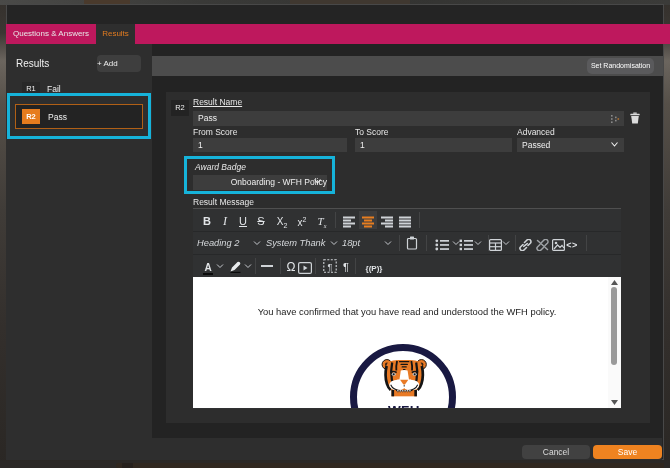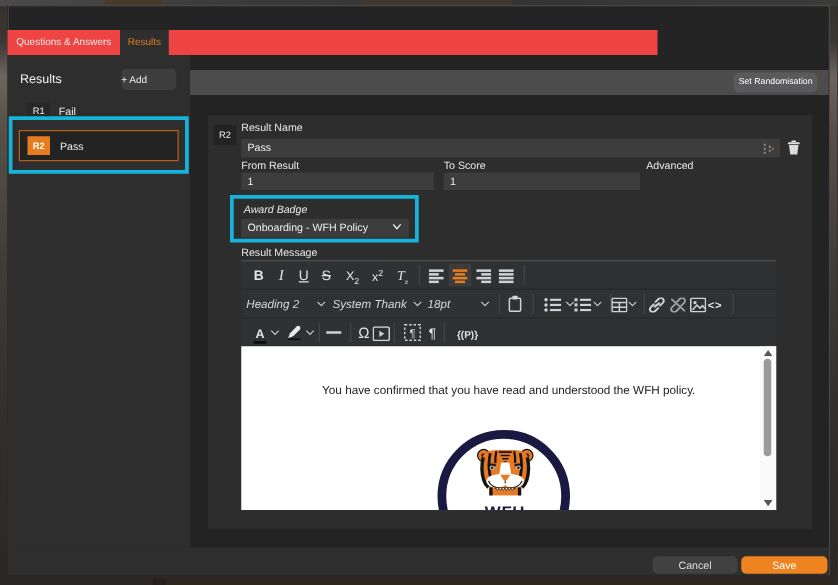--- a/index.html
+++ b/index.html
@@ -6,21 +6,21 @@
 html,body { width:670px; height:468px; overflow:hidden; }
 body { font-family:"Liberation Sans", sans-serif; background:#39352f; position:relative; }
 .bgwrap { position:absolute; inset:0; background:linear-gradient(180deg,#34302c 0%,#3b3733 7%,#6b655e 13%,#565049 22%,#403c38 45%,#332f2c 70%,#2a2724 100%); }
 .bgtop { position:absolute; left:0; top:0; width:670px; height:5px; background:linear-gradient(90deg,#4a4a48,#3a3a38 30%,#343432 60%,#3b3b39); }
 .bgbottom { position:absolute; left:0; top:461px; width:670px; height:7px; background:#2b2826; }
 .bgbar { position:absolute; left:116px; top:463px; width:548px; height:5px; background:#30271f; border-radius:2px 0 0 2px; }
 .bgblue { position:absolute; left:122px; top:463px; width:11px; height:5px; background:#26201c; }
 
 .modal { position:absolute; left:6px; top:4px; width:658px; height:456px; background:#242424; box-shadow: inset 0 0 0 1px #484848; }
 .titlebar { position:absolute; left:0; top:0; width:656px; height:20px; background:#282828; color:#fff; font-size:9.5px; line-height:20px; padding-left:7px; }
-.tabs { position:absolute; left:0; top:20px; width:520px; height:20px; background:#ef4444; }
+.tabs { position:absolute; left:0; top:20px; width:664px; height:20px; background:#be185d; }
 .tab1 { position:absolute; left:7px; top:0; height:20px; line-height:20px; color:#e8e8e8; font-size:8px; }
 .tab2 { position:absolute; left:90px; top:0; width:39px; height:20px; line-height:20px; text-align:center; color:#e07b20; font-size:8px; background:#2e2e2e; }
 
 .sidebar { position:absolute; left:0; top:40px; width:146px; height:394px; background:#2e2e2e; }
 .sb-title { position:absolute; left:10px; top:14px; color:#f0f0f0; font-size:10px; }
 .sb-add { position:absolute; left:91px; top:11px; width:44px; height:17px; background:#3e3e3e; border-radius:4px; color:#eee; font-size:8px; text-align:left; line-height:17px; }
 .r1row { position:absolute; left:16px; top:38px; height:14px; }
 .badge-dark { display:inline-block; width:18px; height:14px; background:#282828; color:#eee; font-size:7.5px; text-align:center; line-height:14px; vertical-align:top; }
 .r1txt { display:inline-block; color:#eee; font-size:8.5px; line-height:14px; margin-left:7px; vertical-align:top; }
 .cyan1 { position:absolute; left:1px; top:49px; width:144px; height:46px; border:3px solid #16b3da; }
@@ -77,47 +77,50 @@
       <div class="badge-orange">R2</div>
       <div class="r2txt">Pass</div>
     </div>
   </div>
   <div class="main">
     <div class="randbar">
         <div class="randbtn">Set Randomisation</div>
       </div>
     <div class="formbox">
       <div class="fb-badge">R2</div>
-      <div class="lbl" style="left:27px; top:5px;">Result Name</div>
+      <div class="lbl" style="left:27px; top:5px;text-decoration:underline;">Result Name</div>
       <div class="inp" style="left:27px; top:19px; width:431px; height:15px;">Pass</div>
       <svg style="position:absolute;left:444px;top:22px;" width="10" height="10" viewBox="0 0 10 10">
           <g fill="#8a8a8a">
             <rect x="1" y="1" width="1.6" height="1.6"></rect>
             <rect x="1" y="4.2" width="1.6" height="1.6"></rect>
             <rect x="1" y="7.4" width="1.6" height="1.6"></rect>
             <rect x="5" y="2.6" width="1.6" height="1.6"></rect>
             <rect x="5" y="5.8" width="1.6" height="1.6"></rect>
             <rect x="7.5" y="4.2" width="1.6" height="1.6" fill="#b07030"></rect>
           </g>
         </svg>
       <svg style="position:absolute;left:464px;top:20px;" width="10" height="12" viewBox="0 0 10 12">
           <g fill="#dcdcdc">
             <rect x="0.3" y="1.8" width="9.4" height="1.5" rx="0.4"></rect>
             <rect x="3.2" y="0.4" width="3.6" height="1.4" rx="0.4"></rect>
             <path d="M1.2 3.9 L8.8 3.9 L7.8 11.6 L2.2 11.6 Z"></path>
           </g>
         </svg>
-      <div class="lbl" style="left:27px; top:35px;">From Result</div>
+      <div class="lbl" style="left:27px; top:35px;">From Score</div>
       <div class="lbl" style="left:189px; top:35px;">To Score</div>
       <div class="lbl" style="left:351px; top:35px;">Advanced</div>
       <div class="inp" style="left:27px; top:46px; width:154px; height:14px;">1</div>
       <div class="inp" style="left:189px; top:46px; width:157px; height:14px;">1</div>
+      <div class="inp" style="left:351px; top:46px; width:107px; height:14px;">Passed<svg class="sel-chev" width="7" height="5" viewBox="0 0 7 5">
+            <path d="M0.5 0.5 L3.5 4 L6.5 0.5" fill="none" stroke="#f0f0f0" stroke-width="1.1"></path>
+          </svg></div>
       <div class="cyan2"></div>
       <div class="lbl" style="left:29px; top:70px;font-style:italic;">Award Badge</div>
-      <div class="inp" style="left:27px; top:83px; width:134px; height:15px;">Onboarding - WFH Policy<svg class="sel-chev" width="7" height="5" viewBox="0 0 7 5">
+      <div class="inp" style="left:27px; top:83px; width:134px; height:15px;text-align:right;">Onboarding - WFH Policy<svg class="sel-chev" width="7" height="5" viewBox="0 0 7 5">
             <path d="M0.5 0.5 L3.5 4 L6.5 0.5" fill="none" stroke="#f0f0f0" stroke-width="1.1"></path>
           </svg></div>
       <div class="lbl" style="left:27px; top:105px;">Result Message</div>
       <div class="editor" id="editor">
         <div class="rowline" style="top:22px;"></div>
         <div class="rowline" style="top:45px;"></div>
 
         <div class="tbtn" style="left:5px;"><b style="font-size:11px;line-height:18px;">B</b></div>
         <div class="tbtn" style="left:23px;"><span style="font-family:'Liberation Serif',serif;font-style:italic;font-size:12px;line-height:18px;">I</span></div>
         <div class="tbtn" style="left:41px;"><span style="font-size:11px;line-height:18px;text-decoration:underline;">U</span></div>

